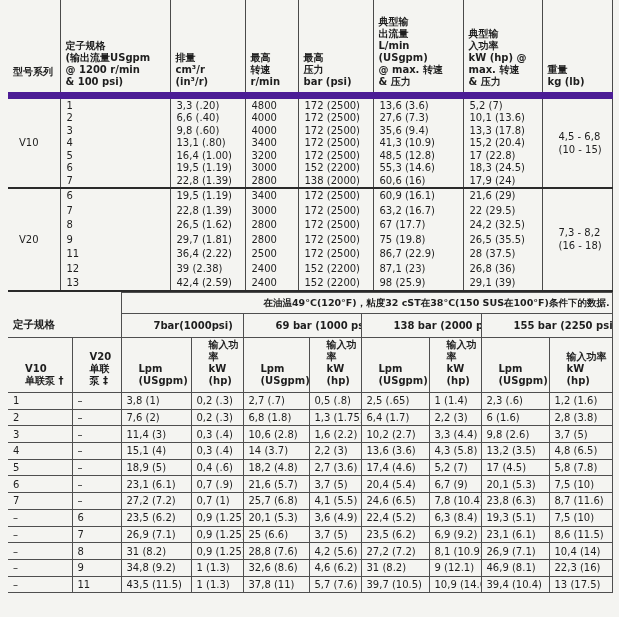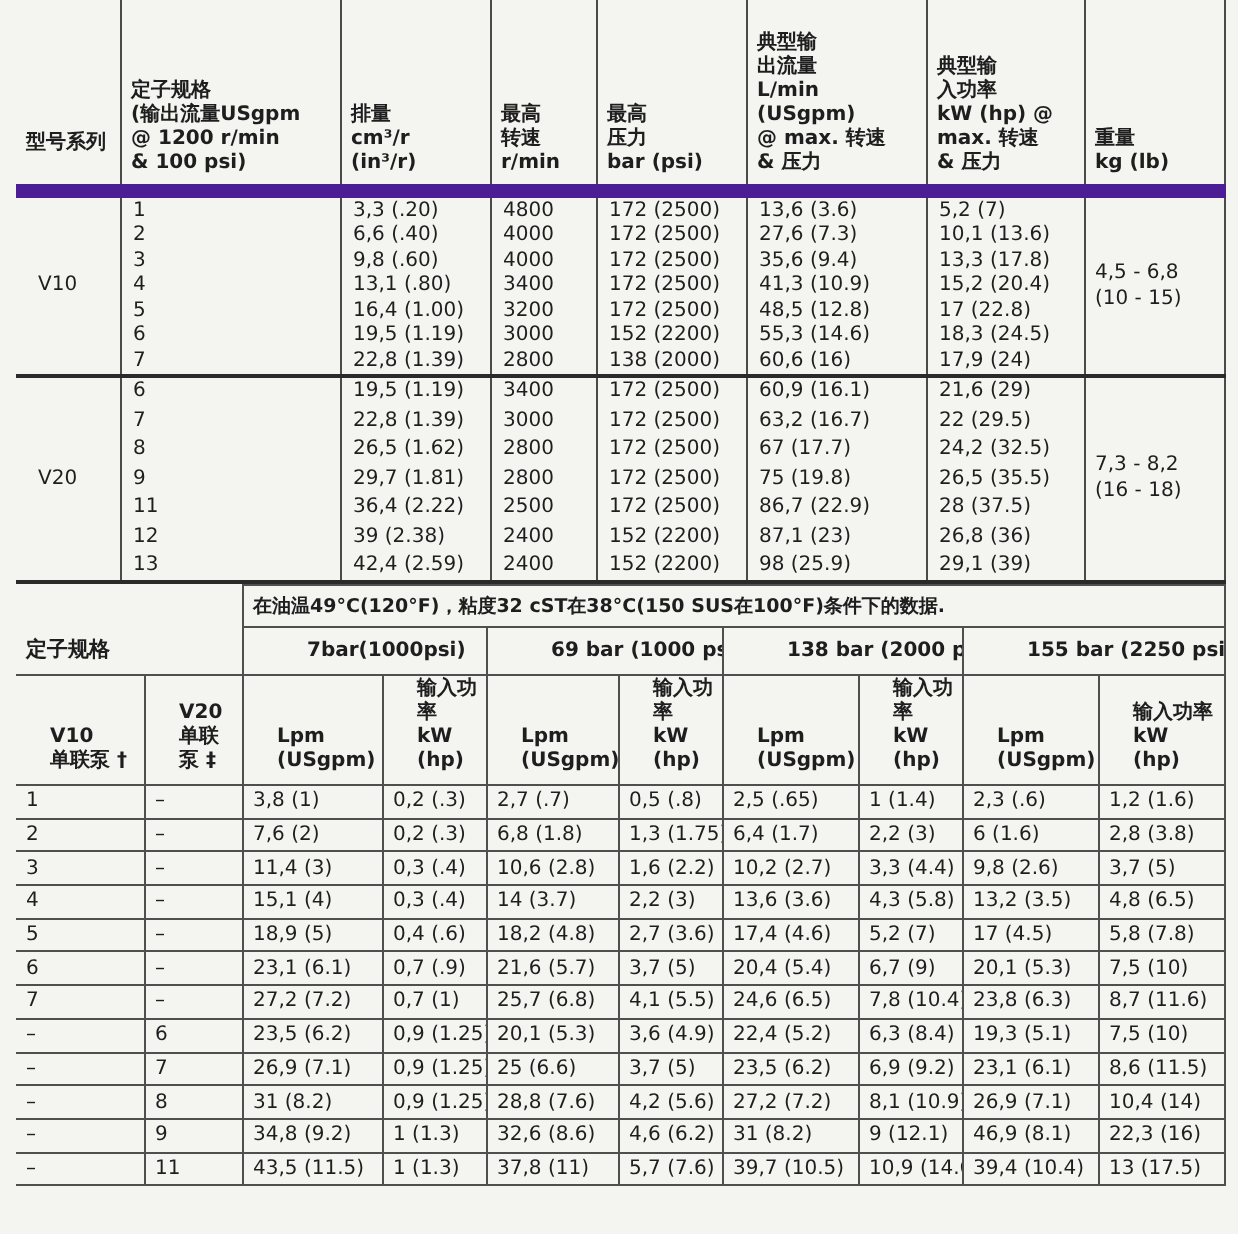--- a/index.html
+++ b/index.html
@@ -30,41 +30,41 @@
   .spec thead th.model-head{padding-bottom:14px;}
   .spec tbody td{
     font-weight:normal;padding:0 2px 0 6px;vertical-align:middle;
     white-space:nowrap;line-height:11px;
   }
   .spec tbody.g1 td{height:12.5px;}
   .spec tbody.g2 td{height:14.5px;}
   .spec tbody.g2 tr:first-child td{border-top:2px solid #2a2a2a;}
   .spec .model-cell{border-left:none;vertical-align:middle;padding-left:11px;}
   .spec thead th:first-child{border-left:none;}
-  .spec .weight-cell{vertical-align:middle;white-space:pre-line;line-height:13px;padding-left:5px;}
+  .spec .weight-cell{vertical-align:middle;white-space:pre-line;line-height:13px;padding-left:16px;}
 
   
   .perf-title{
     margin:17px 0 5px 36px;
     font-size:12.5px;font-weight:bold;letter-spacing:.5px;
   }
   .perf{margin-left:8px;width:604px;}
   .perf th,.perf td{
     border:1px solid #4f4f4f;
     text-align:left;font-size:10px;
     padding:1px 2px 1px 5px;
   }
   .perf th{font-weight:bold;}
   .perf .stator-cell{
     border-top:none;border-left:none;
     vertical-align:bottom;padding-bottom:5px;font-size:10.5px;
   }
   .perf .note-cell{
     height:18px;font-weight:bold;font-size:9.5px;
-    vertical-align:middle;white-space:nowrap;
+    vertical-align:middle;white-space:nowrap;text-align:right;
   }
   .perf .press-row th{height:21px;vertical-align:middle;white-space:nowrap;padding-left:32px;}
   .perf .sub-row th{
     height:40px;vertical-align:bottom;padding-bottom:5px;line-height:12px;padding-left:17px;
   }
   .perf .sub-row th:first-child{border-left:none;}
   .perf tbody td{height:13.7px;white-space:nowrap;vertical-align:middle;line-height:11px;}
   .perf tbody td:first-child{border-left:none;}
 </style>
 </head>

